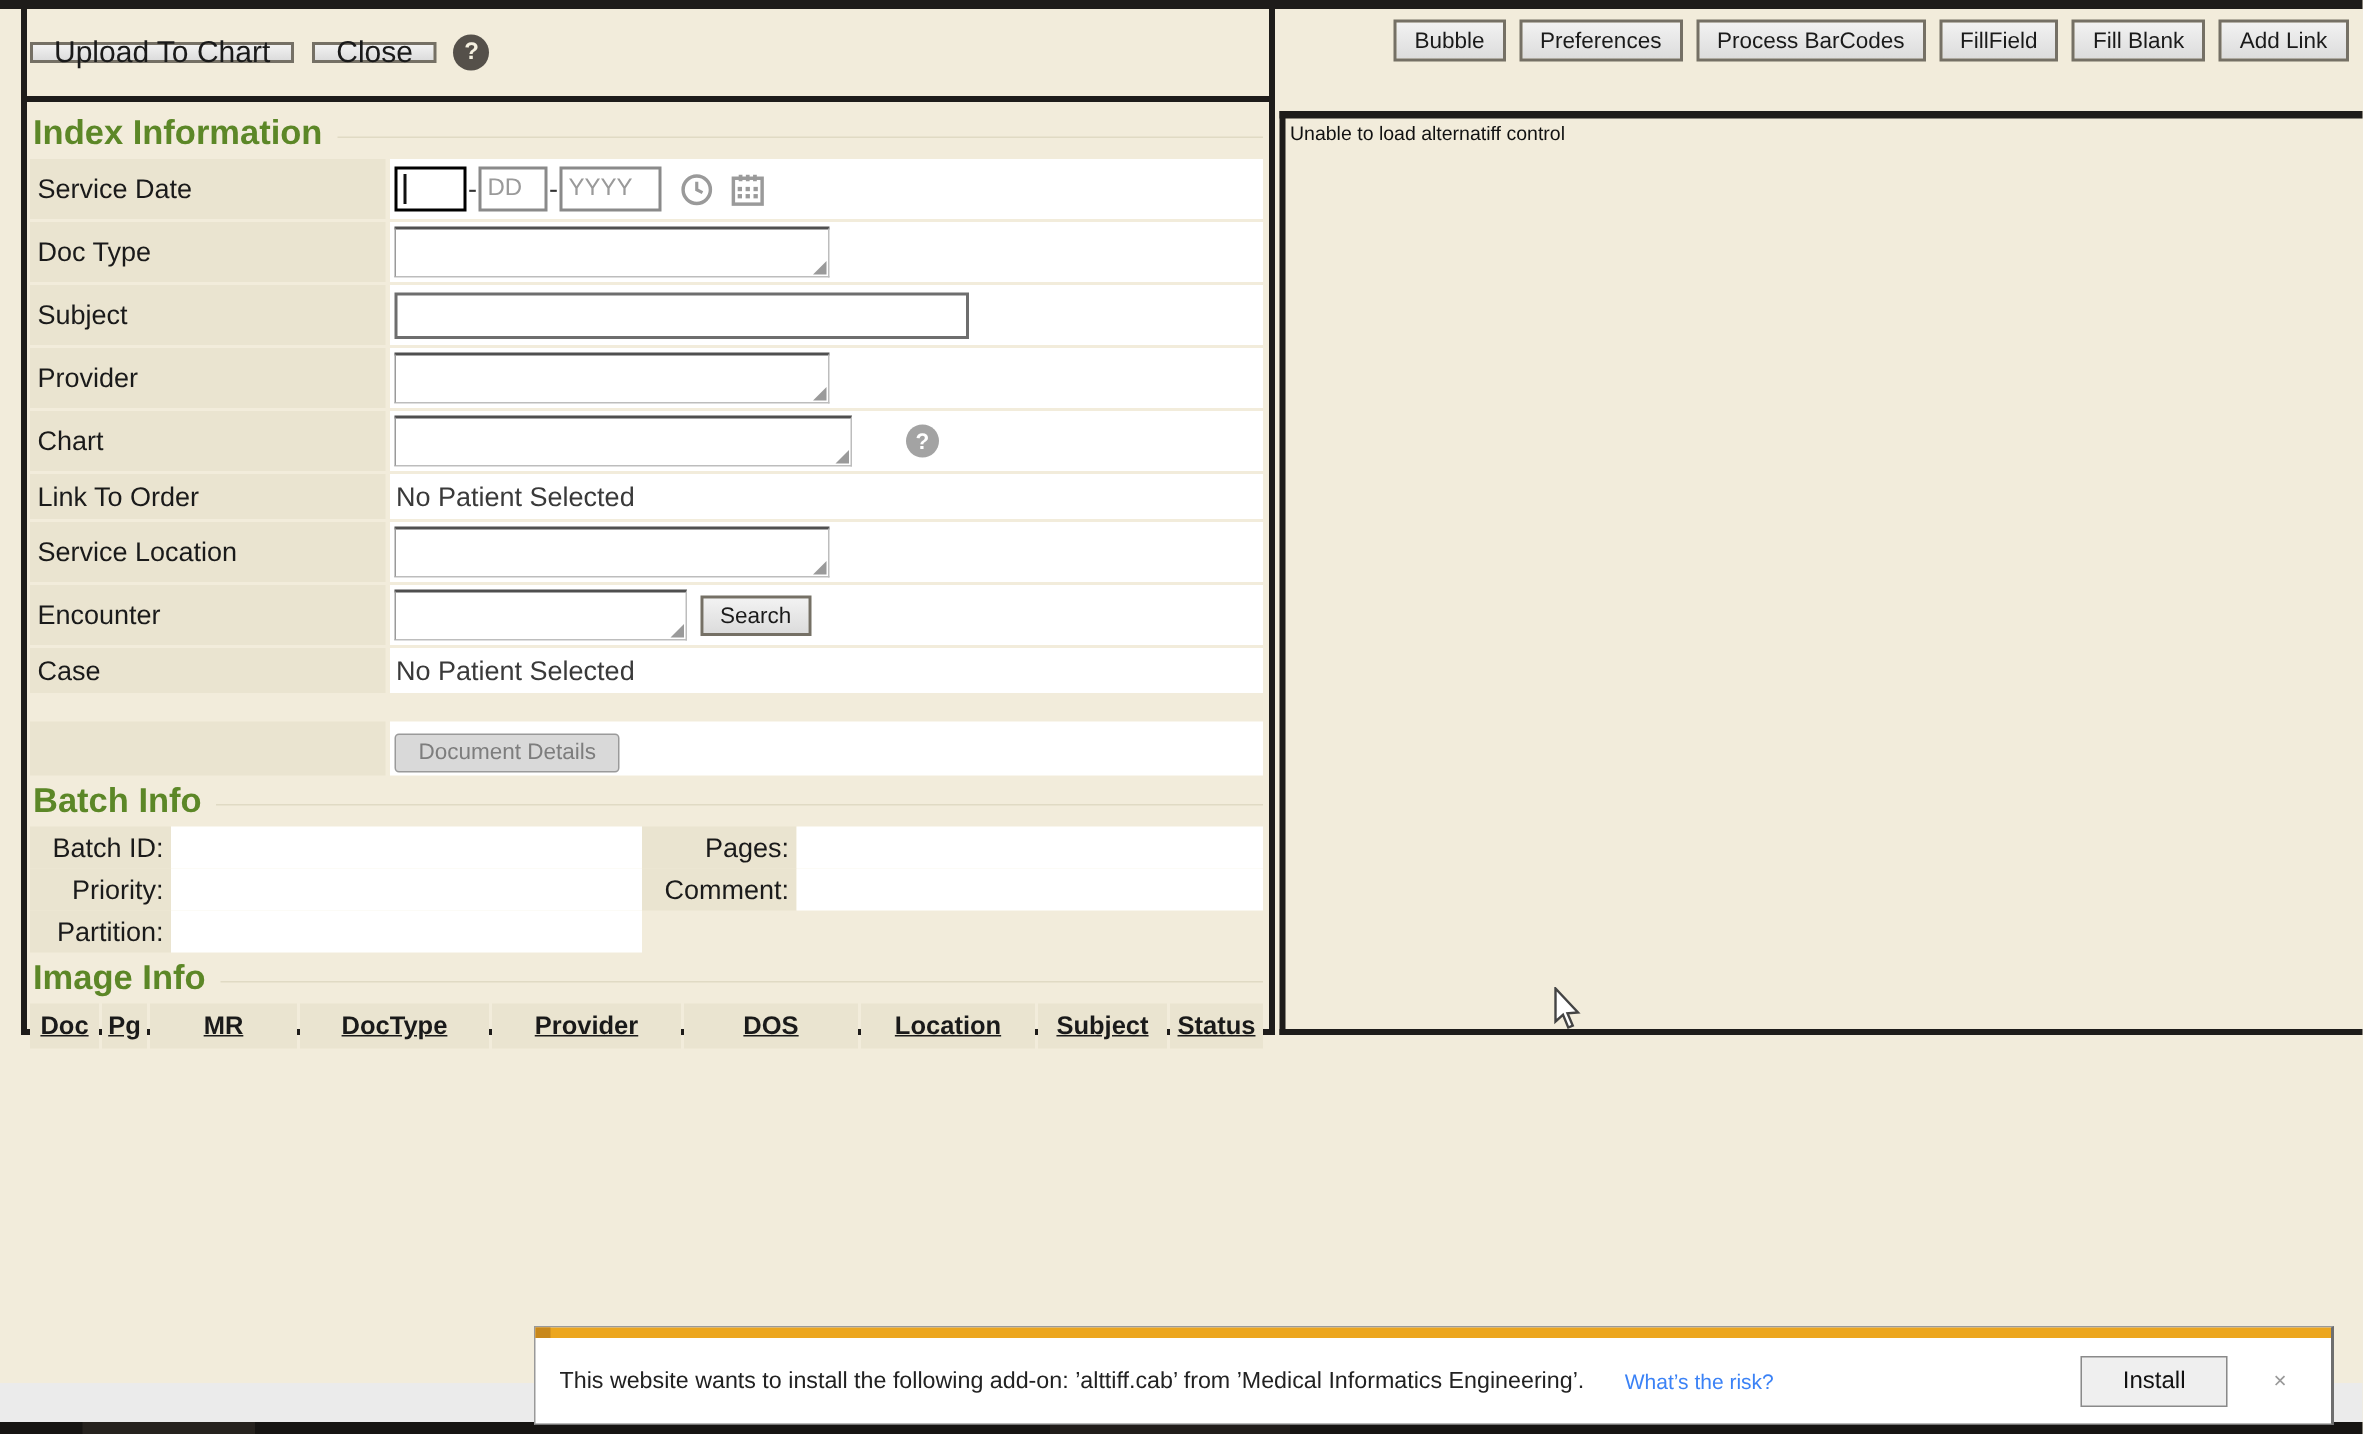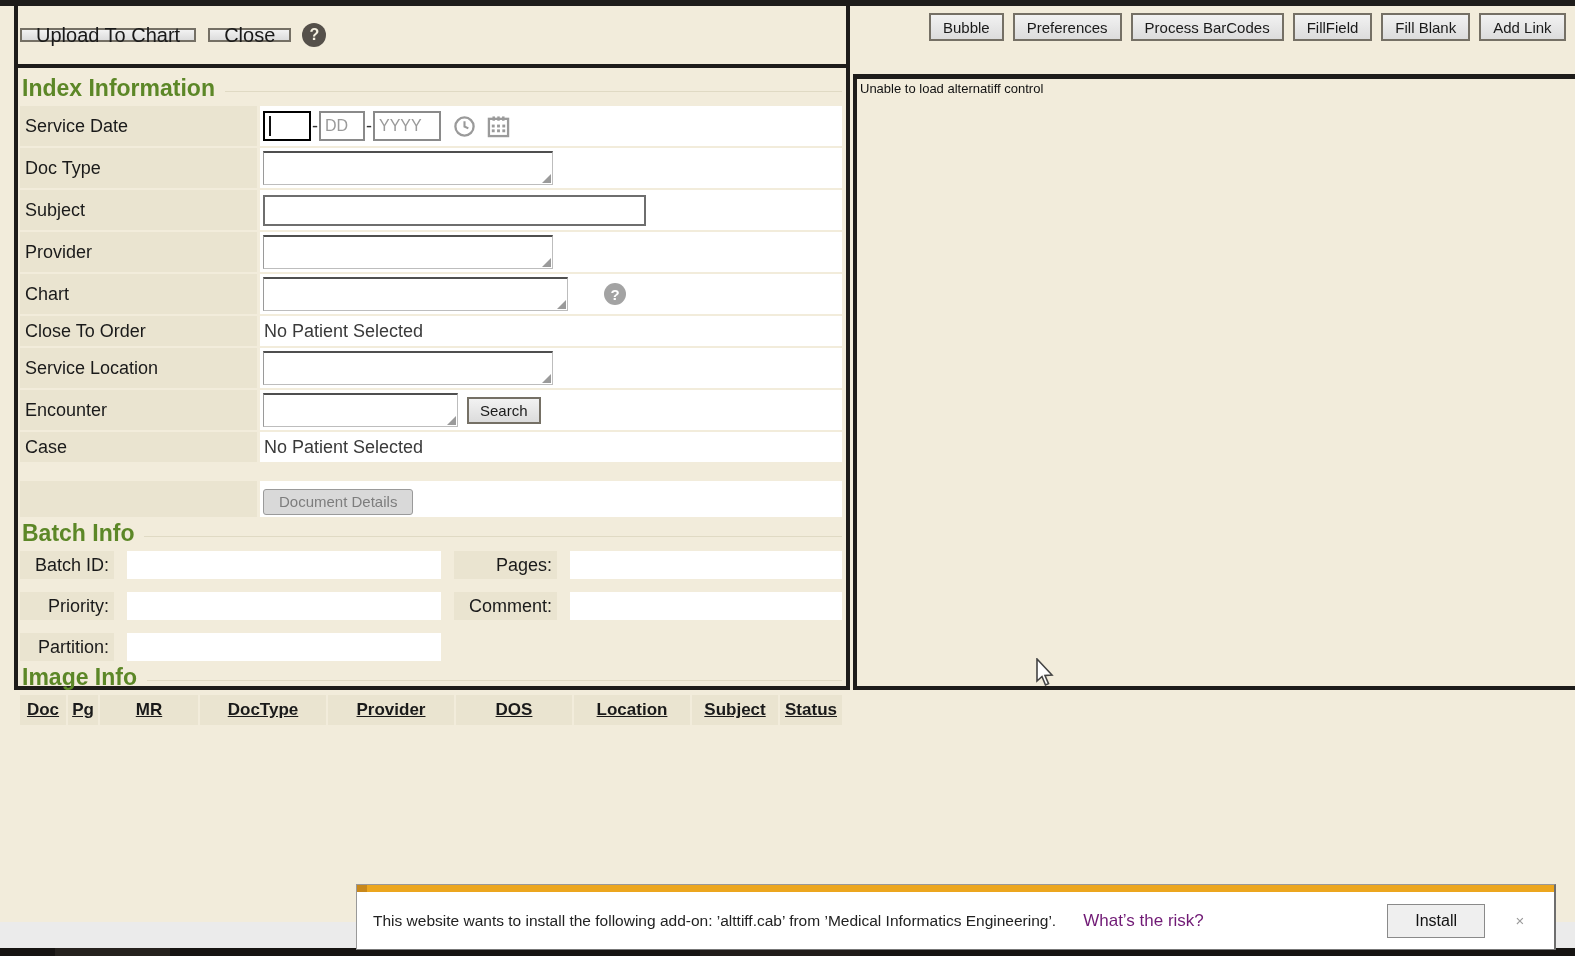--- a/index.html
+++ b/index.html
@@ -93,21 +93,21 @@
   .search-btn { height:27px; padding:0 11px; margin-left:9px; font-size:15px; border-width:2px; }
   .doc-details-btn {
     height:26px; padding:0 15px; margin:5px 0 0 0;
     background:#d9d9d9; border:1px solid #9a9a9a; border-radius:3px;
     color:#7d7d7d; font-size:15px; display:inline-flex; align-items:center;
   }
 
   
   .batch-grid {
     display:grid; grid-template-columns:94px 314px 103px 1fr;
-    grid-auto-rows:28px; gap:13px; margin-bottom:2px;
+    grid-auto-rows:28px; gap:0; margin-bottom:2px;
   }
   .batch-label {
     background:#eae4d0; font-size:18px; display:flex; align-items:center;
     justify-content:flex-end; padding-right:5px;
   }
   .batch-field { background:#fff; }
   .batch-empty { background:transparent; }
 
   
   .img-table-header { display:flex; gap:2px; height:30px; margin-top:4px; }
@@ -139,21 +139,21 @@
 
   
   .notify-bar {
     position:absolute; left:356px; top:884px; width:1200px; height:66px;
     background:#fff; border:1px solid #999; border-right:2px solid #6e6e6e; border-bottom:1px solid #777;
   }
   .notify-gold { height:7px; background:#eca61e; position:relative; }
   .notify-gold .gold-dark { position:absolute; left:0; top:0; width:10px; height:7px; background:#c8881c; }
   .notify-content { display:flex; align-items:center; height:57px; padding:0 16px; }
   .notify-msg { font-size:15.5px; color:#222; }
-  .notify-link { font-size:17px; color:#701a75; margin-left:27px; text-decoration:none; cursor:pointer; }
+  .notify-link { font-size:14px; color:#3b82f6; margin-left:27px; text-decoration:none; cursor:pointer; }
   .install-btn {
     margin-left:auto; height:34px; padding:0 27px; font-size:16px;
     background:#efefef; border:1px solid #8a8a8a; color:#111;
     display:flex; align-items:center; cursor:pointer;
   }
   .notify-close {
     margin:0 10px 0 27px; color:#9a9a9a; font-size:15px; cursor:pointer;
     width:16px; text-align:center;
   }
 
@@ -241,21 +241,21 @@
       <div class="form-label">Chart</div>
       <div class="form-field">
         <div class="combo w305">
             <span class="corner"></span>
           </div>
         <span class="help-gray">?</span>
       </div>
     </div>
 
     <div class="form-row row-h30">
-      <div class="form-label">Close To Order</div>
+      <div class="form-label">Link To Order</div>
       <div class="form-field">
         <span class="static-value">No Patient Selected</span>
       </div>
     </div>
 
     <div class="form-row row-h40">
       <div class="form-label">Service Location</div>
       <div class="form-field">
         <div class="combo w290">
             <span class="corner"></span>

